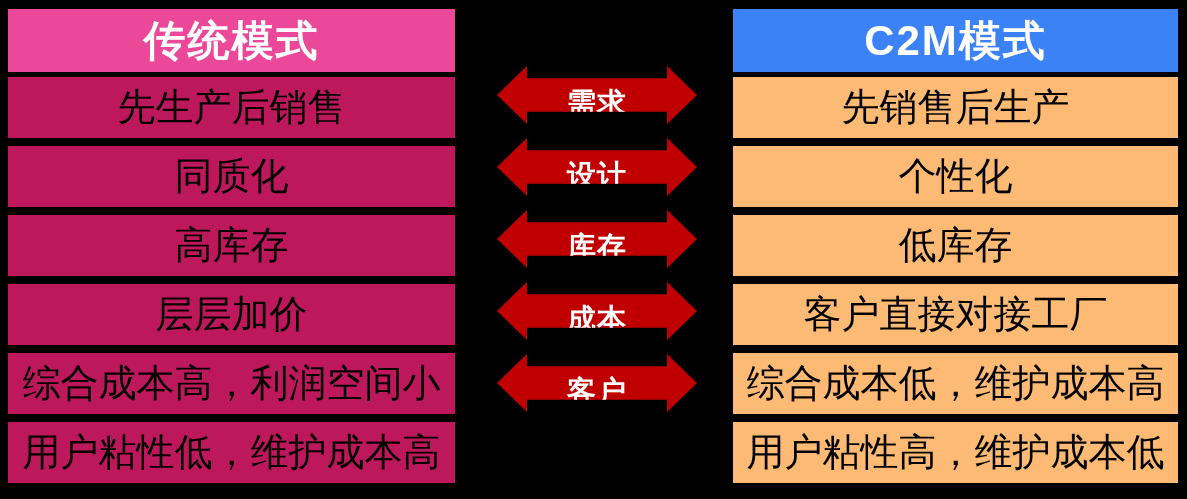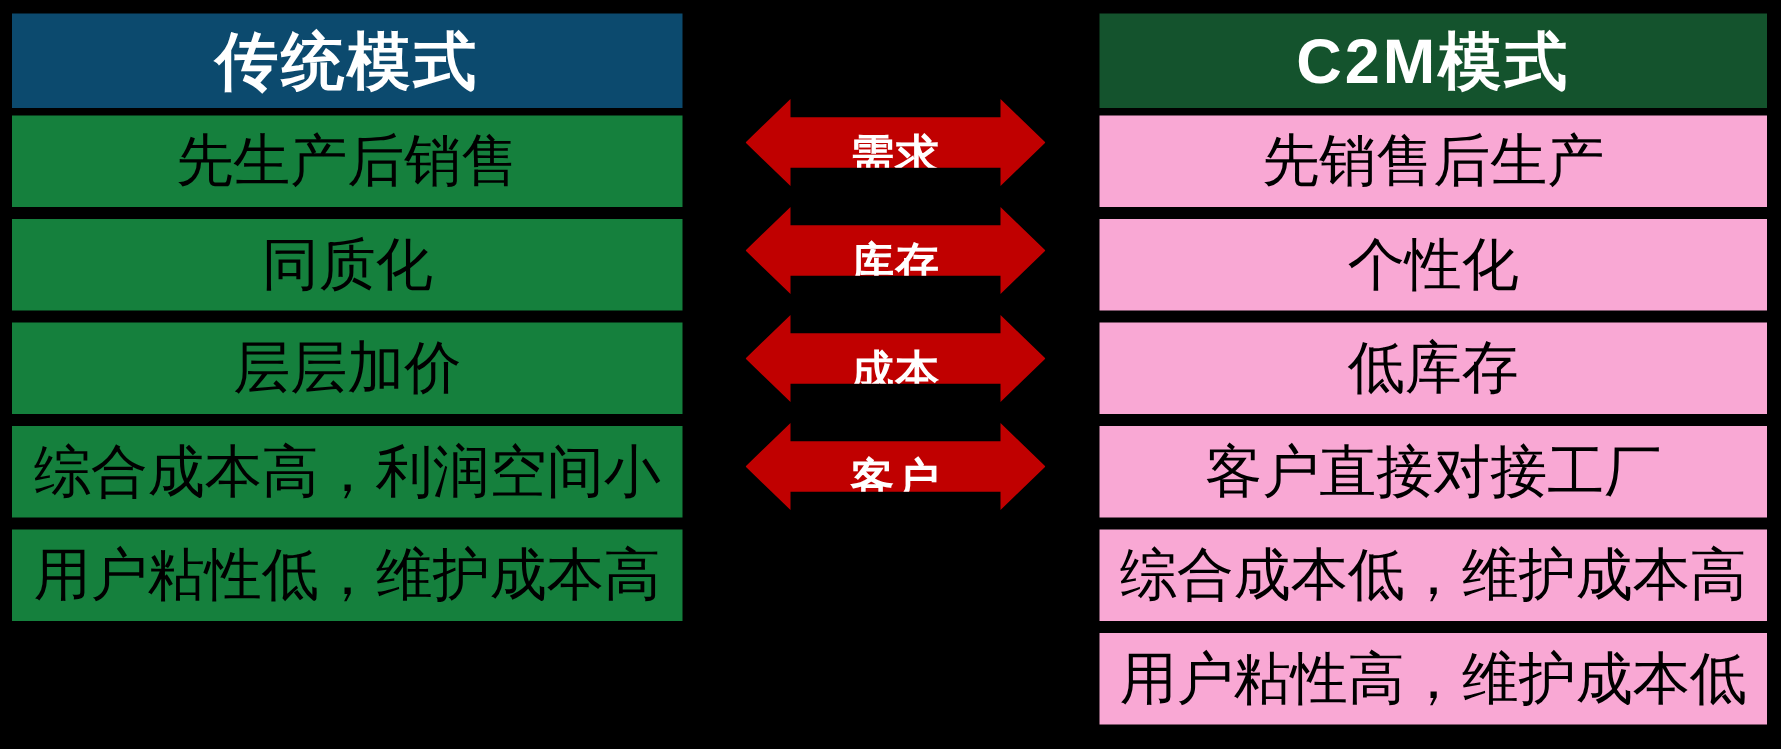--- a/index.html
+++ b/index.html
@@ -29,36 +29,36 @@
     margin-bottom: 5px;
     display: flex;
     align-items: center;
     justify-content: center;
     color: #ffffff;
     font-size: 42px;
     font-weight: 700;
     letter-spacing: 2px;
     white-space: nowrap;
   }
-  .left  .header { background: #0c4a6e; }
-  .right .header { background: #14532d; }
+  .left  .header { background: #ec4899; }
+  .right .header { background: #3b82f6; }
 
   .row {
     height: 61px;
     margin-bottom: 8px;
     display: flex;
     align-items: center;
     justify-content: center;
     color: #000000;
     font-size: 38px;
     font-weight: 400;
     white-space: nowrap;
   }
-  .left  .row { background: #15803d; }
-  .right .row { background: #f9a8d4; }
+  .left  .row { background: #be185d; }
+  .right .row { background: #fdba74; }
 
   .arrows {
     position: absolute;
     inset: 0;
   }
   .arrow {
     position: absolute;
     left: 497px;
     width: 200px;
     height: 58px;
@@ -87,40 +87,44 @@
 </style>
 </head>
 <body>
 
 <div class="canvas">
 
   <div class="column left">
     <div class="header">传统模式</div>
     <div class="row">先生产后销售</div>
     <div class="row">同质化</div>
+    <div class="row">高库存</div>
     <div class="row">层层加价</div>
     <div class="row">综合成本高，利润空间小</div>
     <div class="row">用户粘性低，维护成本高</div>
   </div>
 
   <div class="column right">
     <div class="header">C2M模式</div>
     <div class="row">先销售后生产</div>
     <div class="row">个性化</div>
     <div class="row">低库存</div>
     <div class="row">客户直接对接工厂</div>
     <div class="row">综合成本低，维护成本高</div>
     <div class="row">用户粘性高，维护成本低</div>
   </div>
 
   <div class="arrows">
     <div class="arrow">
       <span class="arrow-label">需求</span>
     </div>
     <div class="arrow">
+      <span class="arrow-label">设计</span>
+    </div>
+    <div class="arrow">
       <span class="arrow-label">库存</span>
     </div>
     <div class="arrow">
       <span class="arrow-label">成本</span>
     </div>
     <div class="arrow">
       <span class="arrow-label">客户</span>
     </div>
   </div>
 

